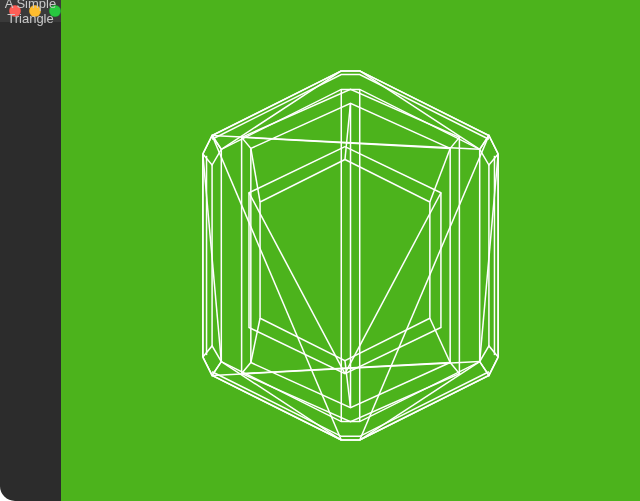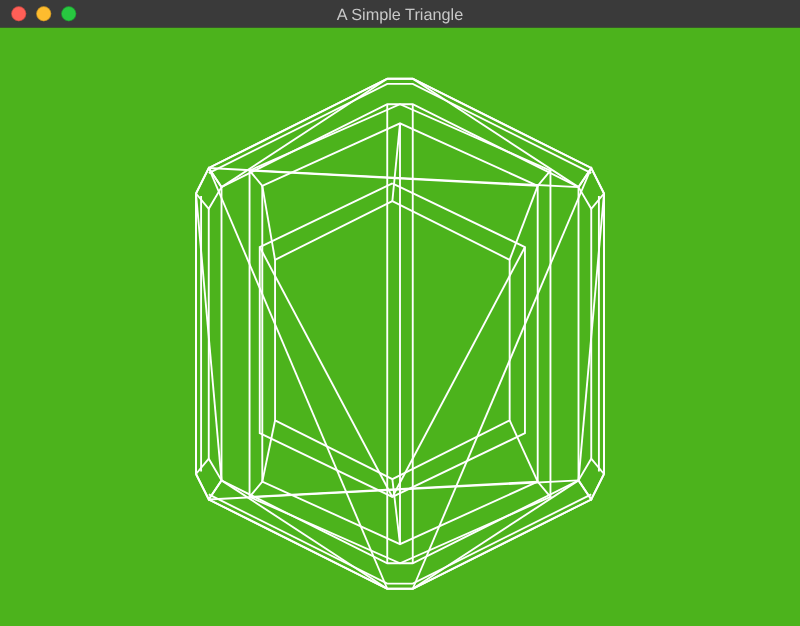--- a/index.html
+++ b/index.html
@@ -1,21 +1,21 @@
 <!DOCTYPE html>
 <html><head>
 <meta charset="utf-8">
 <style>
   * { box-sizing: border-box; margin: 0; padding: 0; }
   html, body { width: 640px; height: 501px; overflow: hidden; font-family: -apple-system, "Helvetica Neue", Arial, sans-serif; }
   .window {
     width: 640px;
     height: 501px;
     display: flex;
-    flex-direction: column;
+    flex-direction: row;
     background: #2c2c2c;
     border-radius: 15px;
   }
   .titlebar {
     height: 22px;
     background: #3a3a3a;
     display: flex;
     align-items: center;
     position: relative;
     -webkit-user-select: none;

